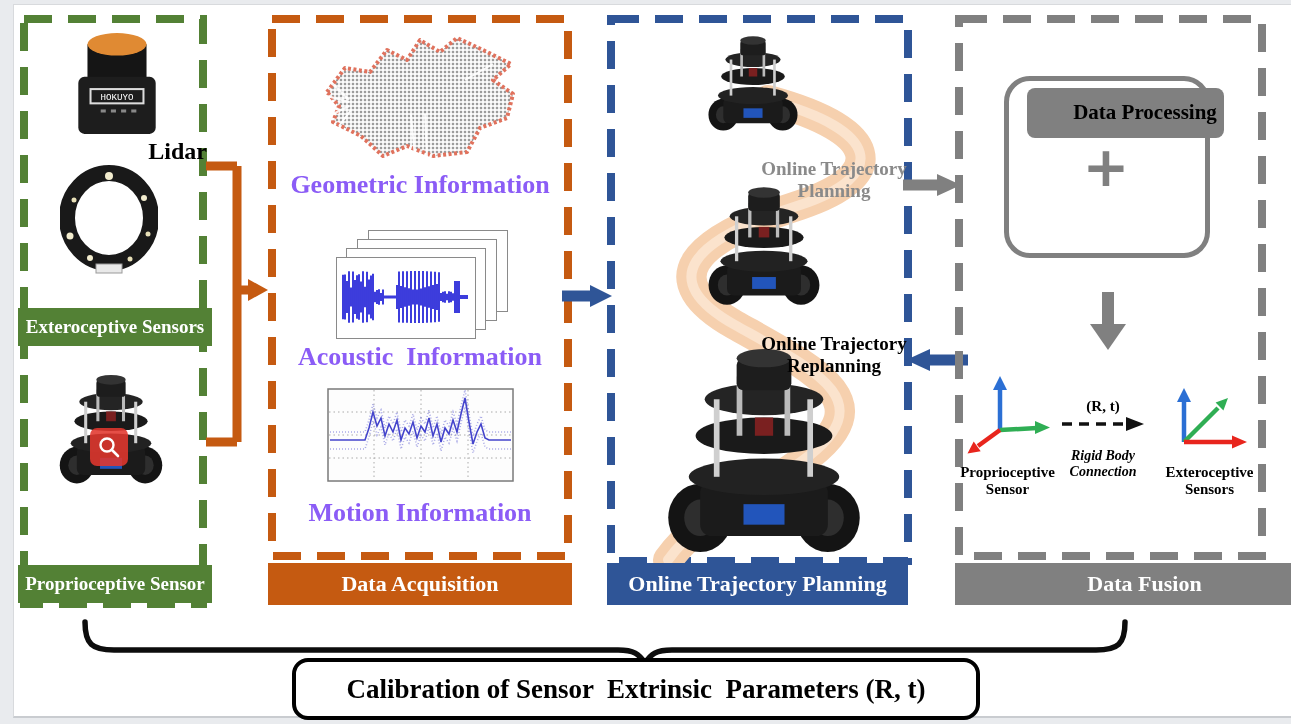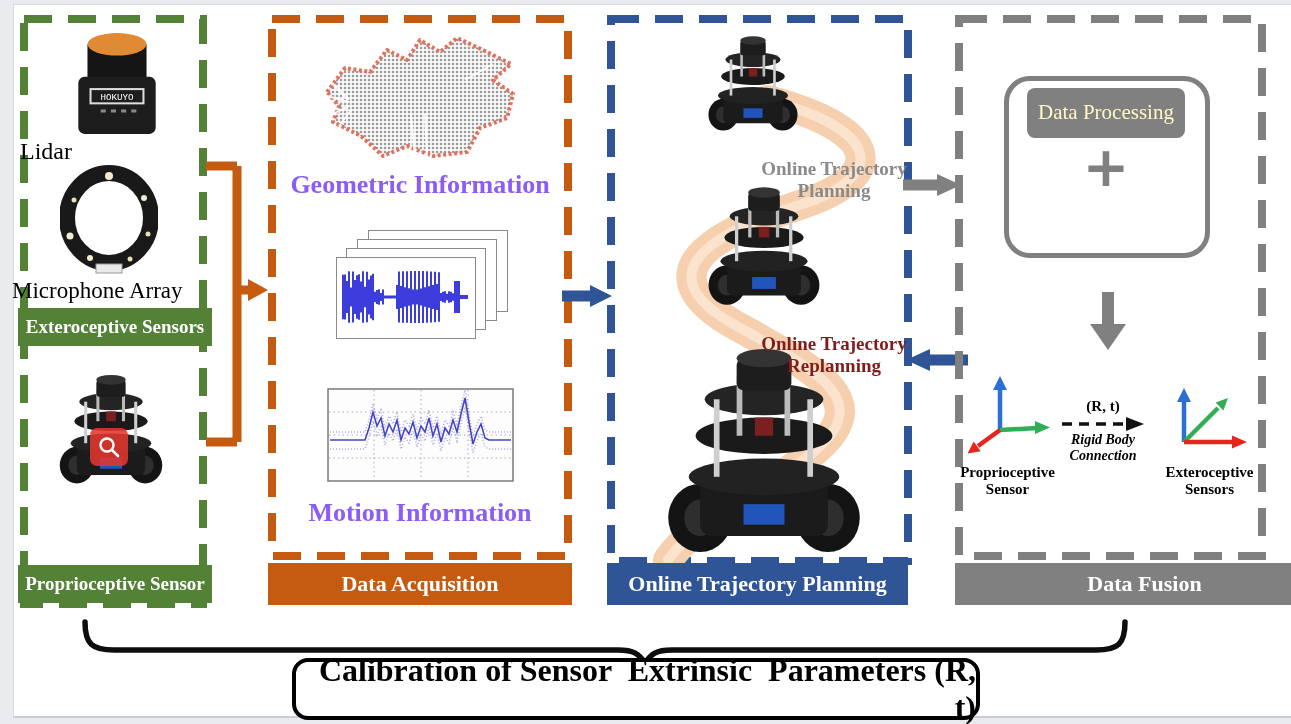--- a/index.html
+++ b/index.html
@@ -8,35 +8,35 @@
   #page{position:absolute;left:13px;top:4px;width:1277px;height:711px;background:#ffffff;
         border-top:1px solid #d8dadd;border-left:1px solid #d8dadd;border-bottom:2px solid #c9ccd0;}
   .abs{position:absolute;}
   svg.abs{display:block;}
   .panel-border{pointer-events:none;}
   .banner{color:#fff;font-weight:bold;display:flex;align-items:center;justify-content:center;text-align:center;}
   .banner.green{background:#538135;font-size:19px;}
   .banner.orange{background:#c55a11;font-size:22px;}
   .banner.blue{background:#2f5597;font-size:22px;}
   .banner.gray{background:#808080;font-size:22px;padding-left:33px;}
-  .item-label{font-weight:normal;color:#000;text-align:left;font-size:24px;}
+  .item-label{font-weight:bold;color:#000;text-align:right;font-size:24px;}
   .info-label{font-weight:bold;color:#8b5cf6;text-align:center;font-size:26px;white-space:pre-wrap;}
   .float-label{font-weight:bold;text-align:center;font-size:19px;line-height:1.15;}
   .float-label.grayish{color:#8a8a8a;}
-  .float-label.blueish{color:#7f1d1d;}
-  .proc-box{background:#808080;border-radius:8px;color:#fef9c3;font-weight:normal;font-size:21px;
-            line-height:1.12;display:flex;align-items:center;justify-content:center;text-align:center;}
+  .float-label.blueish{color:#000000;}
+  .proc-box{background:#808080;border-radius:8px;color:#000000;font-weight:bold;font-size:21px;
+            line-height:1.12;display:flex;align-items:center;justify-content:center;text-align:center;padding-left:39px;}
   .group-box{border:5px solid #808080;border-radius:26px;background:#fff;}
   .plus{color:#808080;font-family:"DejaVu Sans",sans-serif;font-weight:bold;font-size:56px;
         text-align:center;line-height:54px;}
   .frame-label{font-weight:bold;font-size:15px;color:#000;text-align:center;line-height:1.15;}
   .rt-label{font-weight:bold;font-size:15px;color:#000;text-align:center;}
-  .rigid-label{font-weight:bold;font-style:italic;font-size:14px;color:#000;text-align:center;line-height:1.15;}
+  .rigid-label{font-weight:bold;font-style:italic;font-size:14px;color:#000;text-align:center;line-height:1.15;margin-top:16px;}
   .calib-box{border:4px solid #000;border-radius:16px;background:#fff;display:flex;align-items:center;
-             justify-content:center;font-weight:bold;font-size:32px;white-space:pre-wrap;text-align:right;}
+             justify-content:center;font-weight:bold;font-size:27px;white-space:pre-wrap;text-align:right;}
   .card{position:absolute;width:138px;height:80px;background:#fff;border:1.5px solid #8a8a8a;}
   .magnifier{background:rgba(225,55,45,.88);border-radius:7px;display:flex;align-items:center;justify-content:center;}
 </style>
 </head>
 <body>
 
 <div id="canvas">
   <div id="page"></div>
 
   <svg width="0" height="0" style="position:absolute">
@@ -83,21 +83,20 @@
     <ellipse cx="49" cy="54" rx="42" ry="45" fill="none" stroke="#191919" stroke-width="16"></ellipse>
     <circle cx="49" cy="12" r="4" fill="#f2ecce"></circle>
     <circle cx="84" cy="34" r="3" fill="#f2ecce"></circle>
     <circle cx="88" cy="70" r="2.5" fill="#e8e0b8"></circle>
     <circle cx="14" cy="36" r="2.5" fill="#e8e0b8"></circle>
     <circle cx="10" cy="72" r="3.5" fill="#f2ecce"></circle>
     <circle cx="30" cy="94" r="3" fill="#f2ecce"></circle>
     <circle cx="70" cy="95" r="2.5" fill="#e8e0b8"></circle>
     <rect x="36" y="100" width="26" height="9" fill="#e9e9e9" stroke="#999999" stroke-width="1"></rect>
   </svg>
-  <div class="abs item-label" style="left:12px;top:278px;width:203px;font-size:23px">Microphone Array</div>
 
   <div class="abs banner green" style="left:18px;top:308px;width:194px;height:38px">Exteroceptive Sensors</div>
 
   <svg class="abs" style="left:50px;top:370px" width="122" height="122">
     <use href="#robot-sym" width="122" height="122"></use>
   </svg>
   <div class="abs magnifier" style="left:90px;top:428px;width:38px;height:38px">
     <svg width="24" height="24" viewBox="0 0 24 24">
       <circle cx="10" cy="10" r="6.5" fill="none" stroke="#ffffff" stroke-width="2.4"></circle>
       <line x1="15" y1="15" x2="21" y2="21" stroke="#ffffff" stroke-width="2.6" stroke-linecap="round"></line>
@@ -137,20 +136,21 @@
   <div class="abs" style="left:336px;top:230px;width:172px;height:108px">
     <div class="card" style="left:32px;top:0"></div>
     <div class="card" style="left:21px;top:9px"></div>
     <div class="card" style="left:10px;top:18px"></div>
     <div class="card" style="left:0;top:27px">
       <svg width="136" height="78" viewBox="0 0 136 78">
         <path id="waveform" d="M6 16.863003711548217V61.13699628845178M8 16.507646314564397V61.4923536854356M10 22.99398575089014V55.00601424910986M12 13.324084088869643V64.67591591113036M14 29.428408197240678V48.57159180275932M16 13.583817798662285V64.41618220133772M18 21.968826231226075V56.031173768773925M20 17.233216804881508V60.76678319511849M22 16.167546462379207V61.83245353762079M24 23.51874164186602V54.481258358133985M26 13.222435511948962V64.77756448805104M28 28.857462767066927V49.14253723293307M30 13.741609217123447V64.25839078287655M32 21.46958188265024V56.53041811734976M34 17.61786694686291V60.38213305313709M36 15.843088749767745V62.156911250232255M38 33.81452568516246V44.18547431483754M40 32.019547358082605V45.980452641917395M42 31.333913808337464V46.66608619166254M44 34.92919229957835V43.07080770042165M46 31.392846609404764V46.607153390595236M48 37.5V40.5M50 37.5V40.5M52 37.5V40.5M54 37.5V40.5M56 37.5V40.5M58 37.5V40.5M60 27.01487777962535V50.98512222037465M62 13.52789998421376V64.47210001578624M64 28.09363077235058V49.90636922764942M66 13.299771753454113V64.70022824654589M68 29.185706235799042V48.814293764200954M70 13.135419686393796V64.86458031360621M72 30.287379702942154V47.712620297057846M74 13.035404297278628V64.96459570272137M76 31.394893973255286V46.605106026744714M78 13.000066683433474V64.99993331656653M80 31.49552807354463V46.504471926455366M82 13.0295273619673V64.9704726380327M84 30.38767059582413V47.61232940417587M86 13.123685858755795V64.87631414124421M88 29.28531188435729V48.71468811564271M90 13.2822210511033V64.7177789488967M92 28.192211476659438V49.80778852334056M94 13.50459226291505V64.49540773708495M96 27.112097335278506V50.887902664721494M98 13.790041108645184V64.20995889135482M100 26.04865313377138V51.95134686622862M102 14.137594079731507V63.86240592026849M104 35.03513279051241V42.96486720948759M106 33.818572499757444V44.181427500242556M108 33.219544483746645V44.780455516253355M110 35.867271965744784V42.132728034255216M112 33.3300131868995V44.6699868131005M114 33.64505883395607V44.35494116604393M116 35.29001581990714V42.70998418009286M118 23V55M120 23V55M122 23V55M124 37V41M126 37V41M128 37V41M130 37V41" stroke="#1b1bd6" stroke-width="1.7" fill="none"></path>
       </svg>
     </div>
   </div>
+  <div class="abs info-label" style="left:275px;top:342px;width:290px">Acoustic  Information</div>
 
   <svg class="abs" style="left:327px;top:388px" width="187" height="94" viewBox="0 0 187 94">
     <rect x="1" y="1" width="185" height="92" fill="#fdfdfd" stroke="#7a7a7a" stroke-width="1.5"></rect>
     <g stroke="#aaaaaa" stroke-width="1" stroke-dasharray="1.5 3">
       <line x1="47" y1="2" x2="47" y2="92"></line>
         <line x1="94" y1="2" x2="94" y2="92"></line>
         <line x1="141" y1="2" x2="141" y2="92"></line>
       <line x1="2" y1="24" x2="185" y2="24"></line>
         <line x1="2" y1="47" x2="185" y2="47"></line>
         <line x1="2" y1="70" x2="185" y2="70"></line>

